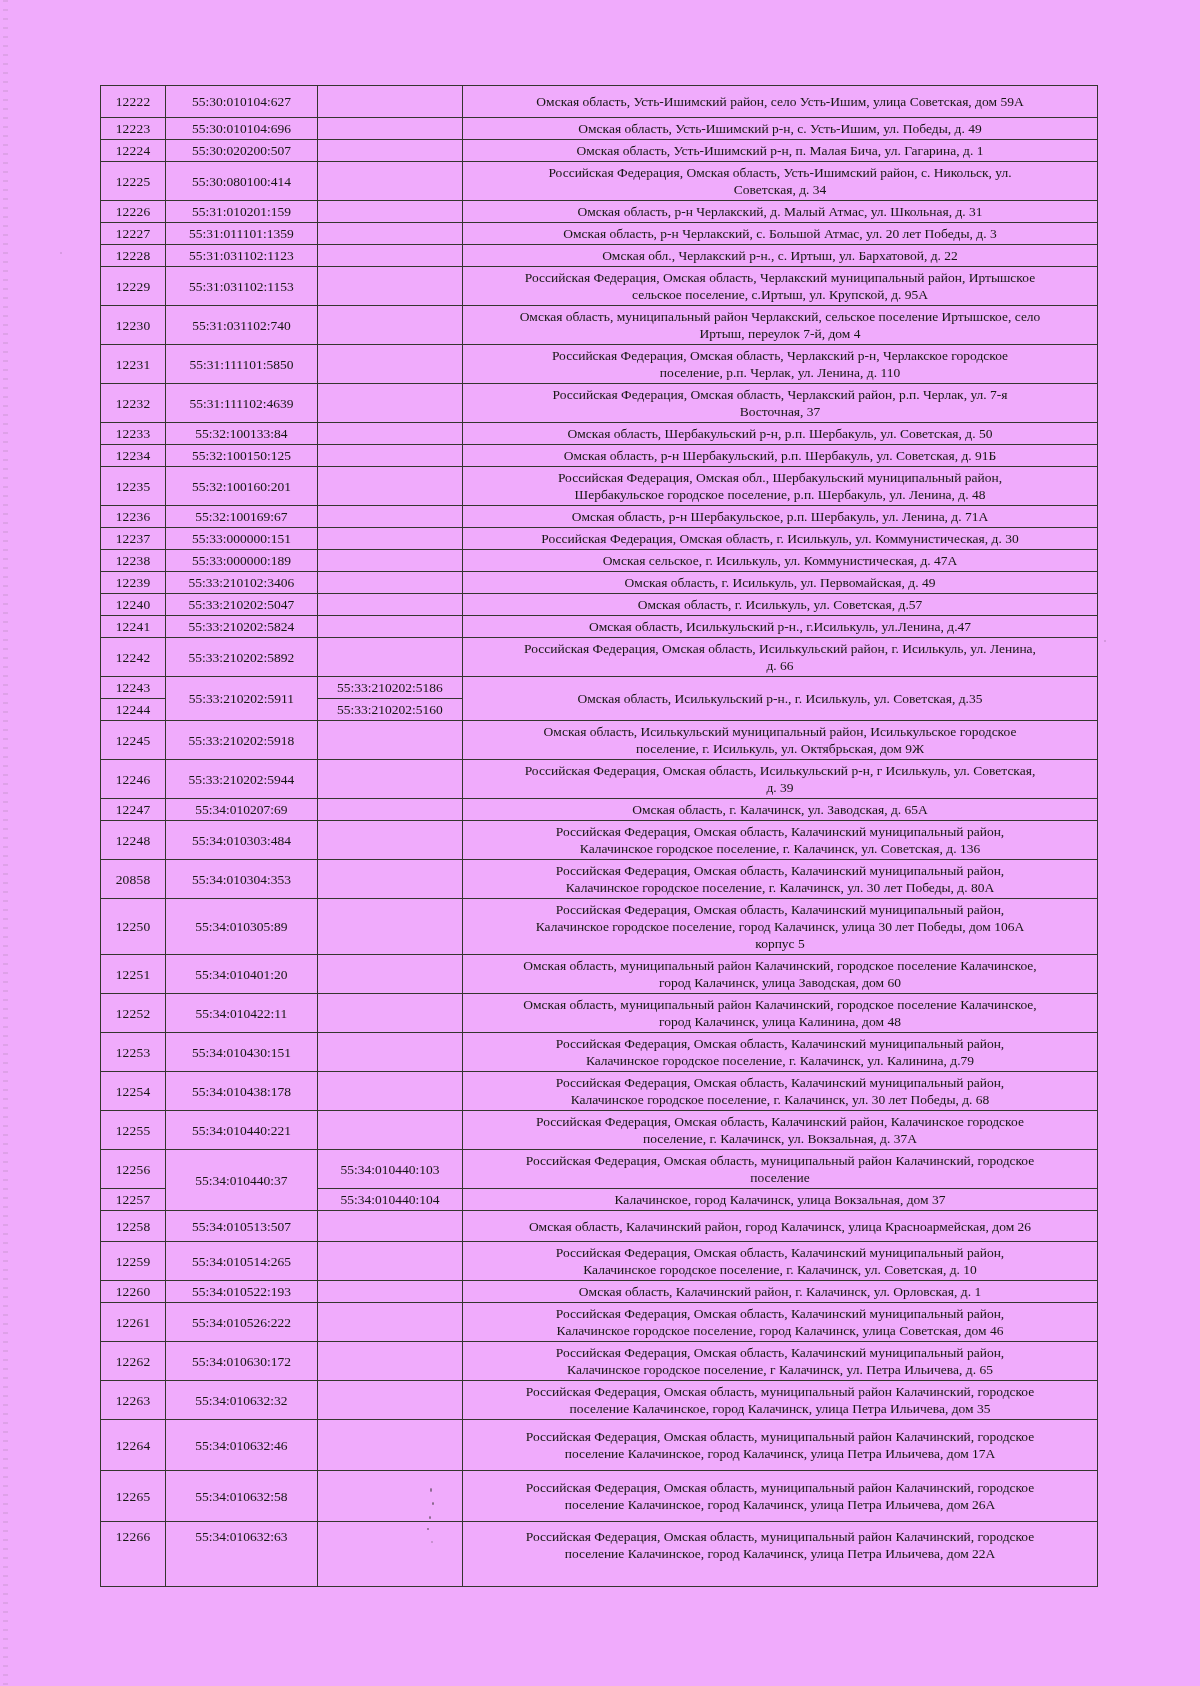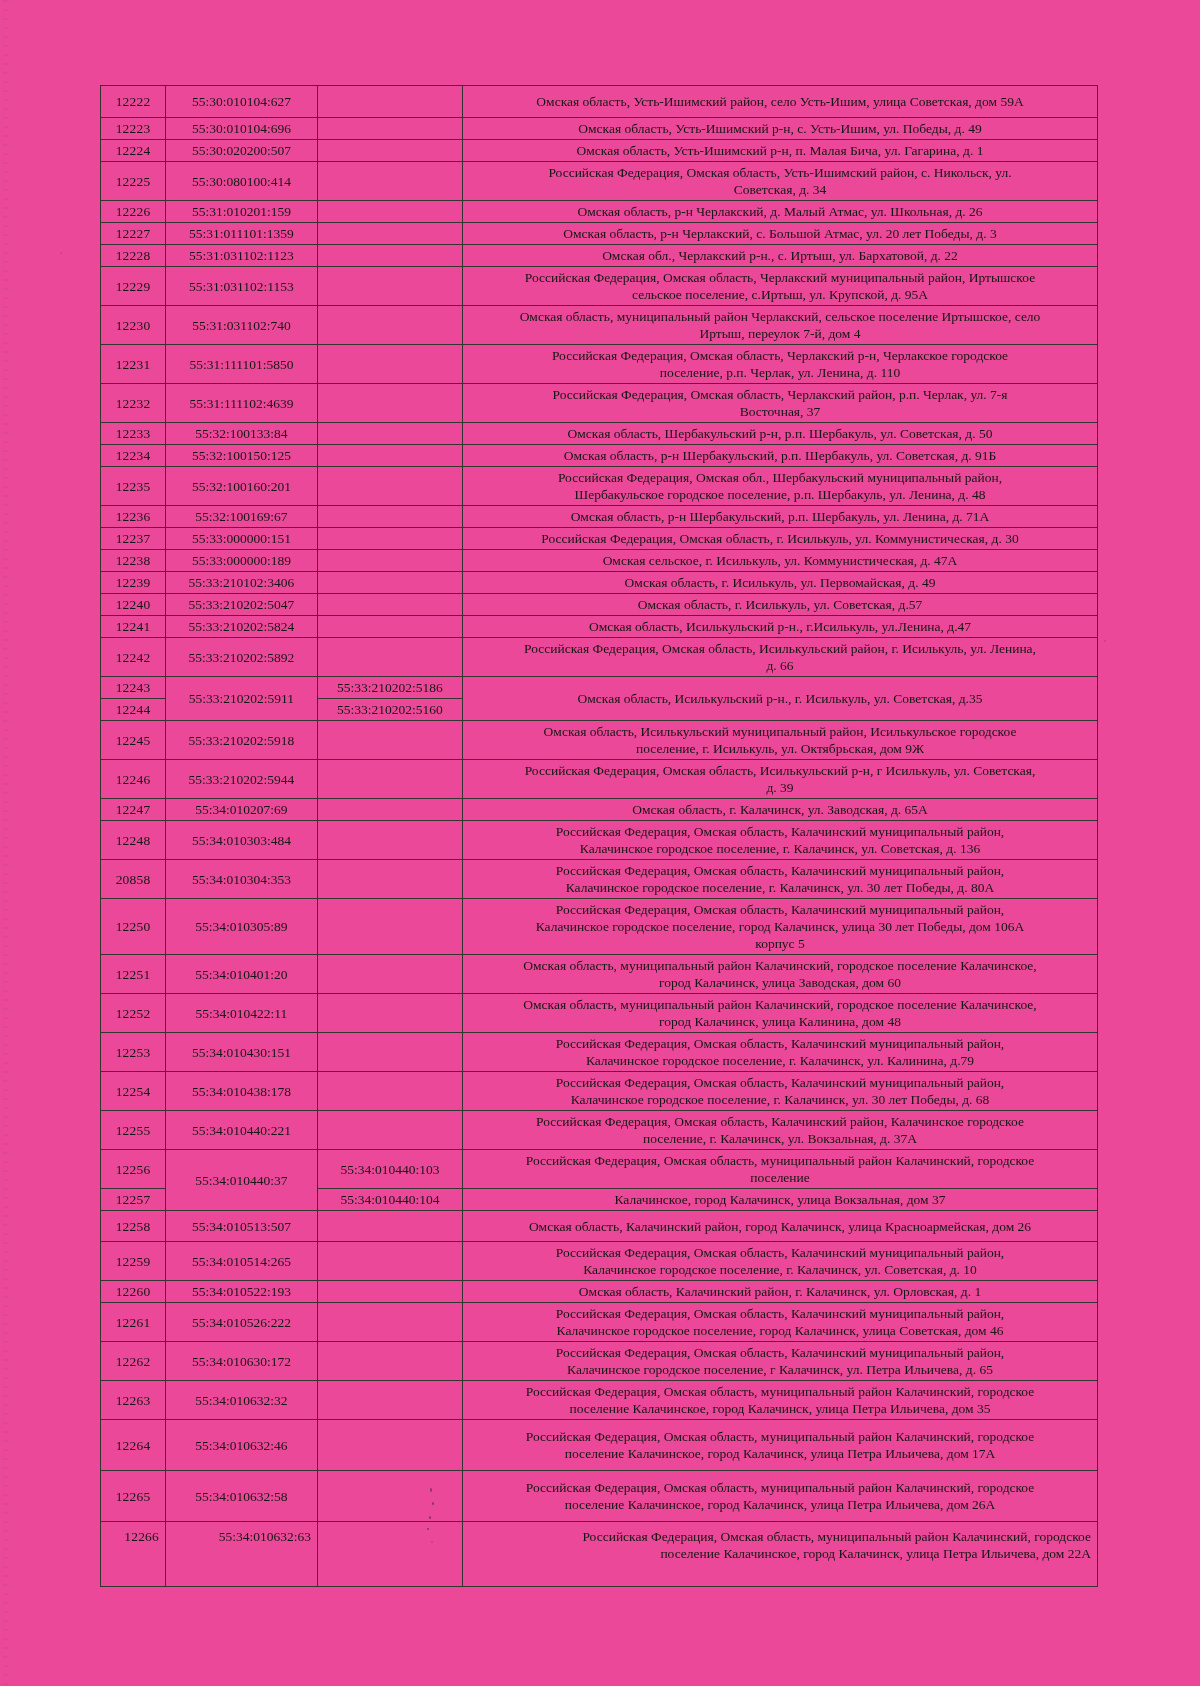--- a/index.html
+++ b/index.html
@@ -3,21 +3,21 @@
 <meta charset="utf-8">
 <title>Scanned registry table</title>
 <style>
   html, body { margin: 0; padding: 0; }
   body { background: #d8d8d4; }
   .page {
     position: relative;
     width: 1200px;
     height: 1686px;
     margin: 0 auto;
-    background: #ec4899;
+    background: #f0abfc;
     overflow: hidden;
     font-family: "Liberation Serif", "DejaVu Serif", serif;
     color: #171715;
   }
   
   .scan-edge {
     position: absolute;
     left: 3px; top: 0; bottom: 0;
     width: 5px;
     background-image: repeating-linear-gradient(
@@ -49,21 +49,21 @@
   td.row-number-cell { font-size: 13px; letter-spacing: .2px; }
   td.cadastral-number-cell,
   td.secondary-cadastral-number-cell { font-size: 13px; }
   td.address-cell { font-size: 13.5px; font-family: Liberation Serif, serif; }
 
   
   tbody tr:nth-child(1) td { height: 27px; }
   tbody tr:nth-child(37) td { height: 26px; }
   tbody tr:nth-child(43) td { height: 46px; }
   tbody tr:nth-child(44) td { height: 46px; }
-  tbody tr:nth-child(45) td { height: 56px; vertical-align: top; padding-top: 6px; text-align: right; }
+  tbody tr:nth-child(45) td { height: 56px; vertical-align: top; padding-top: 6px; }
 
   
   .speck {
     position: absolute;
     background: rgba(45, 45, 40, 0.55);
     border-radius: 50%;
   }
 </style>
 </head>
 <body>
@@ -101,21 +101,21 @@
           <td class="row-number-cell">12225</td>
           <td class="cadastral-number-cell">55:30:080100:414</td>
           <td class="secondary-cadastral-number-cell"></td>
           <td class="address-cell">Российская Федерация, Омская область, Усть-Ишимский район, с. Никольск, ул.
 Советская, д. 34</td>
         </tr>
         <tr>
           <td class="row-number-cell">12226</td>
           <td class="cadastral-number-cell">55:31:010201:159</td>
           <td class="secondary-cadastral-number-cell"></td>
-          <td class="address-cell">Омская область, р-н Черлакский, д. Малый Атмас, ул. Школьная, д. 26</td>
+          <td class="address-cell">Омская область, р-н Черлакский, д. Малый Атмас, ул. Школьная, д. 31</td>
         </tr>
         <tr>
           <td class="row-number-cell">12227</td>
           <td class="cadastral-number-cell">55:31:011101:1359</td>
           <td class="secondary-cadastral-number-cell"></td>
           <td class="address-cell">Омская область, р-н Черлакский, с. Большой Атмас, ул. 20 лет Победы, д. 3</td>
         </tr>
         <tr>
           <td class="row-number-cell">12228</td>
           <td class="cadastral-number-cell">55:31:031102:1123</td>
@@ -166,21 +166,21 @@
           <td class="row-number-cell">12235</td>
           <td class="cadastral-number-cell">55:32:100160:201</td>
           <td class="secondary-cadastral-number-cell"></td>
           <td class="address-cell">Российская Федерация, Омская обл., Шербакульский муниципальный район,
 Шербакульское городское поселение, р.п. Шербакуль, ул. Ленина, д. 48</td>
         </tr>
         <tr>
           <td class="row-number-cell">12236</td>
           <td class="cadastral-number-cell">55:32:100169:67</td>
           <td class="secondary-cadastral-number-cell"></td>
-          <td class="address-cell">Омская область, р-н Шербакульский, р.п. Шербакуль, ул. Ленина, д. 71А</td>
+          <td class="address-cell">Омская область, р-н Шербакульское, р.п. Шербакуль, ул. Ленина, д. 71А</td>
         </tr>
         <tr>
           <td class="row-number-cell">12237</td>
           <td class="cadastral-number-cell">55:33:000000:151</td>
           <td class="secondary-cadastral-number-cell"></td>
           <td class="address-cell">Российская Федерация, Омская область, г. Исилькуль, ул. Коммунистическая, д. 30</td>
         </tr>
         <tr>
           <td class="row-number-cell">12238</td>
           <td class="cadastral-number-cell">55:33:000000:189</td>

